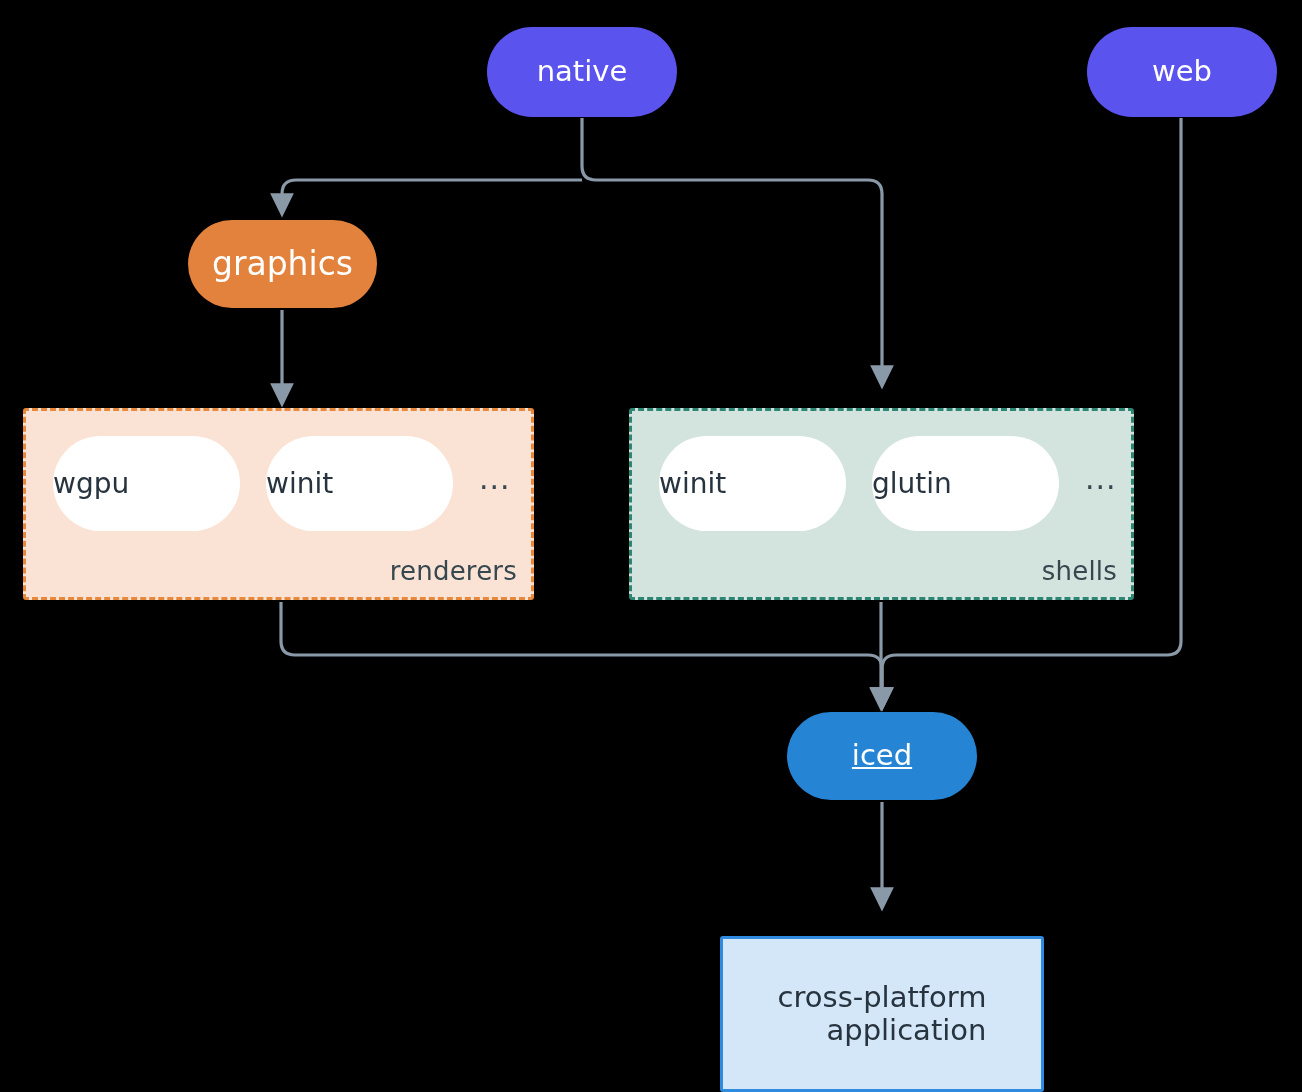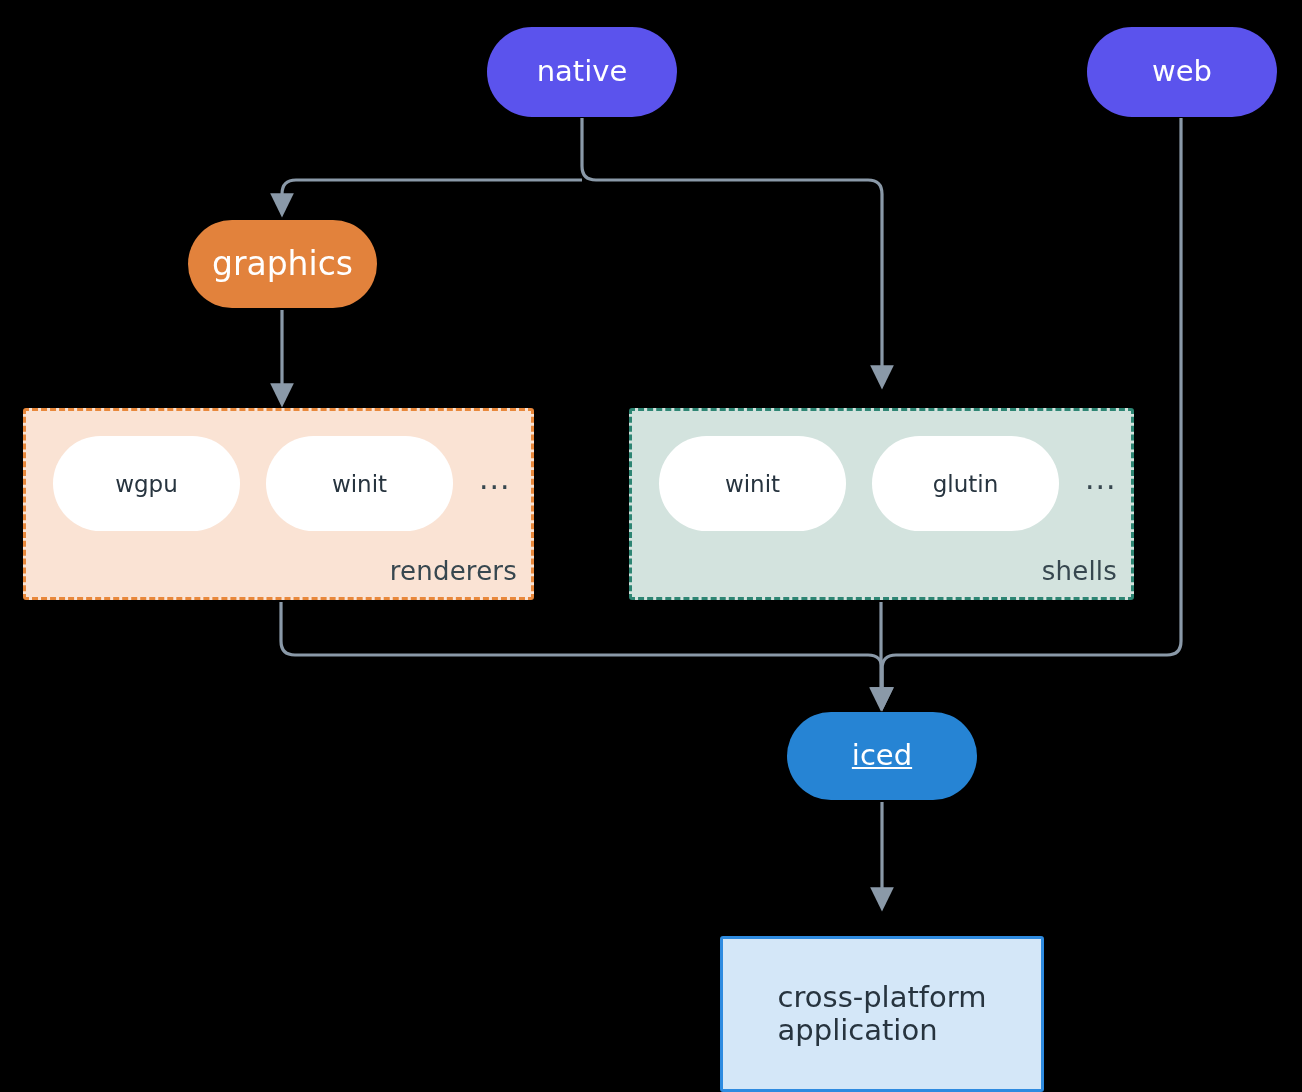--- a/index.html
+++ b/index.html
@@ -30,21 +30,21 @@
     height: 1092px;
     pointer-events: none;
   }
   
   .node {
     position: absolute;
     display: flex;
     align-items: center;
     justify-content: center;
     box-sizing: border-box;
-    text-align: left;
+    text-align: right;
   }
   .pill {
     border-radius: 999px;
   }
   .node-label {
     display: block;
     line-height: 1.15;
     white-space: pre-line;
   }
 
@@ -134,23 +134,22 @@
     align-items: center;
     gap: 26px;
   }
   .chip {
     width: 187px;
     height: 95px;
     background: #ffffff;
     border-radius: 999px;
     display: flex;
     align-items: center;
-    justify-content: center;
     color: #27343F;
-    font-size: 23px;
+    font-size: 28px;
   }
   .ellipsis {
     color: #37474F;
     font-size: 30px;
     line-height: 1;
     padding-bottom: 10px;
     letter-spacing: 1px;
   }
 </style>
 </head>

